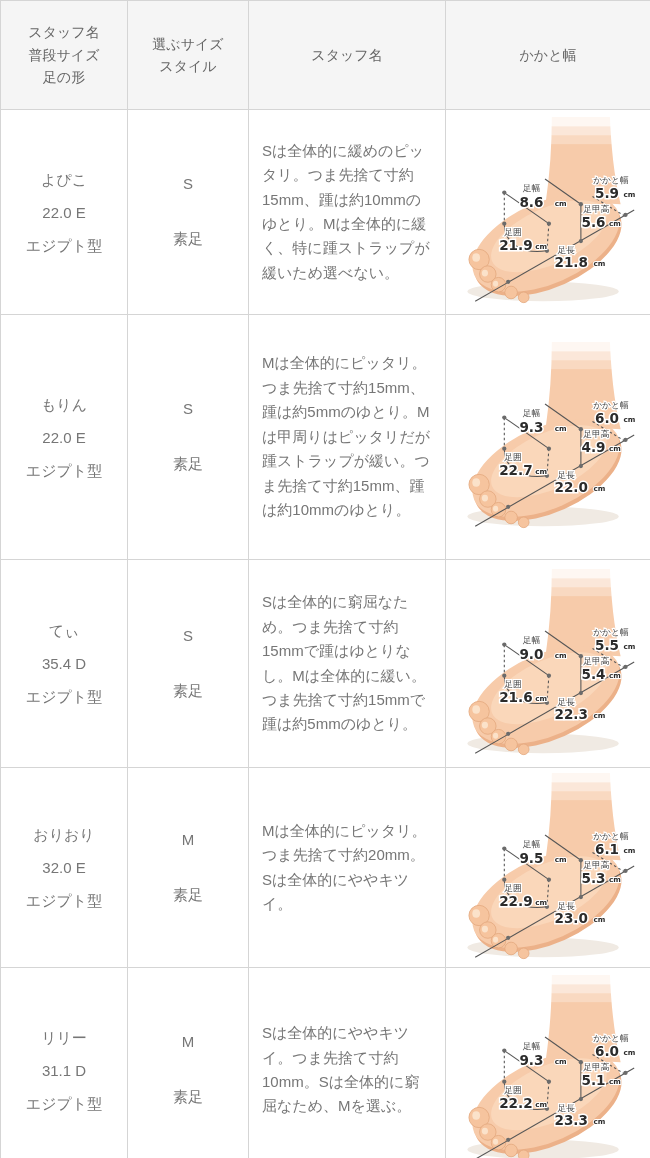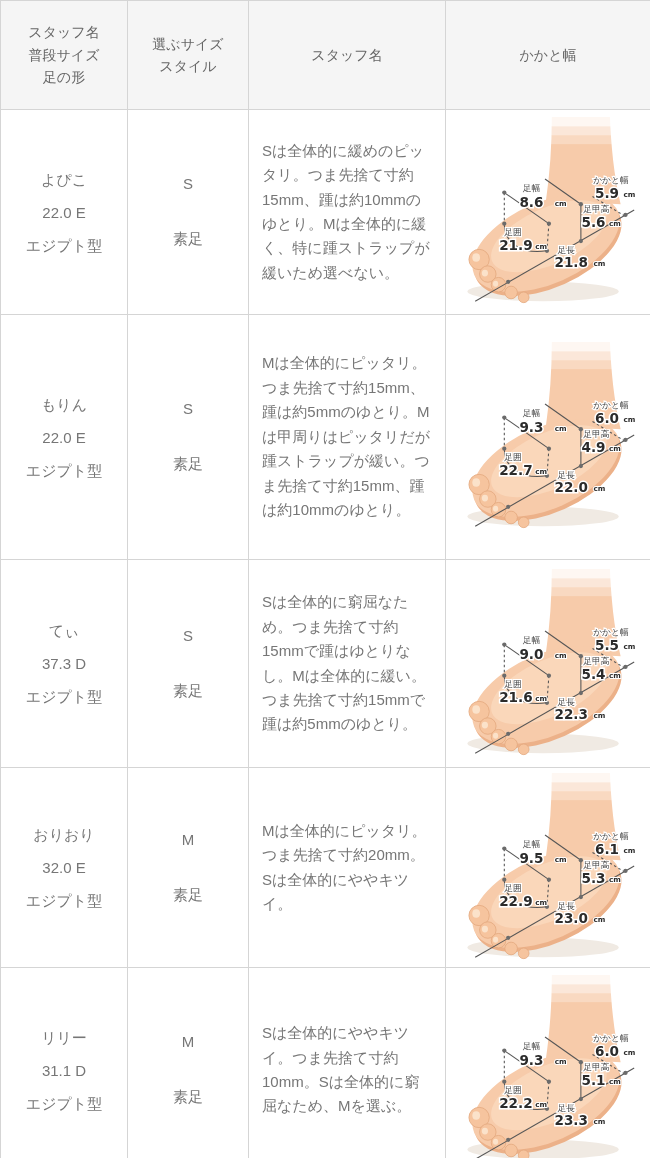--- a/index.html
+++ b/index.html
@@ -183,21 +183,21 @@
     <text x="124" y="140" class="fl" text-anchor="middle">足長</text>
     <text x="129" y="155" class="fv" text-anchor="middle">22.0</text>
     <text x="152" y="154" class="fu" text-anchor="start">cm</text>
   </svg>
           </div>
       </td>
     </tr>
     <tr class="r3">
       <td class="staff">
         <div>てぃ</div>
-        <div>37.3 D</div>
+        <div>35.4 D</div>
         <div>エジプト型</div>
       </td>
       <td class="choice">
         <div class="size">S</div>
         <div>素足</div>
       </td>
       <td class="comment">
         <div>Sは全体的に窮屈なため。つま先捨て寸約15mmで踵はゆとりなし。Mは全体的に緩い。つま先捨て寸約15mmで踵は約5mmのゆとり。</div>
       </td>
       <td class="foot">

